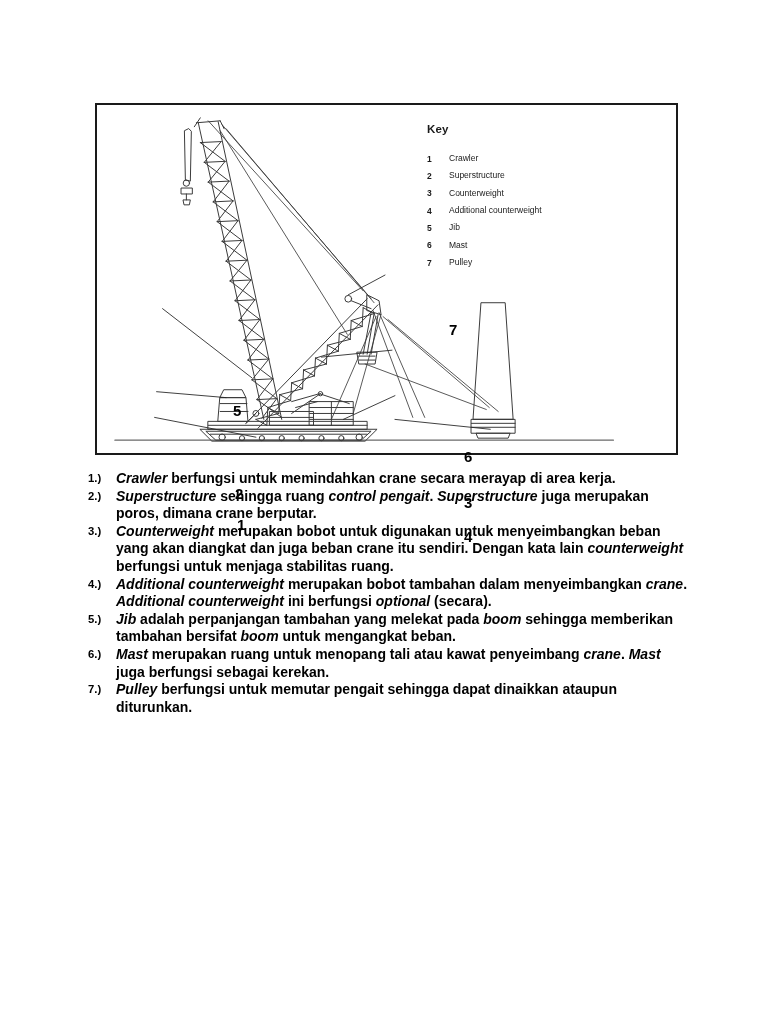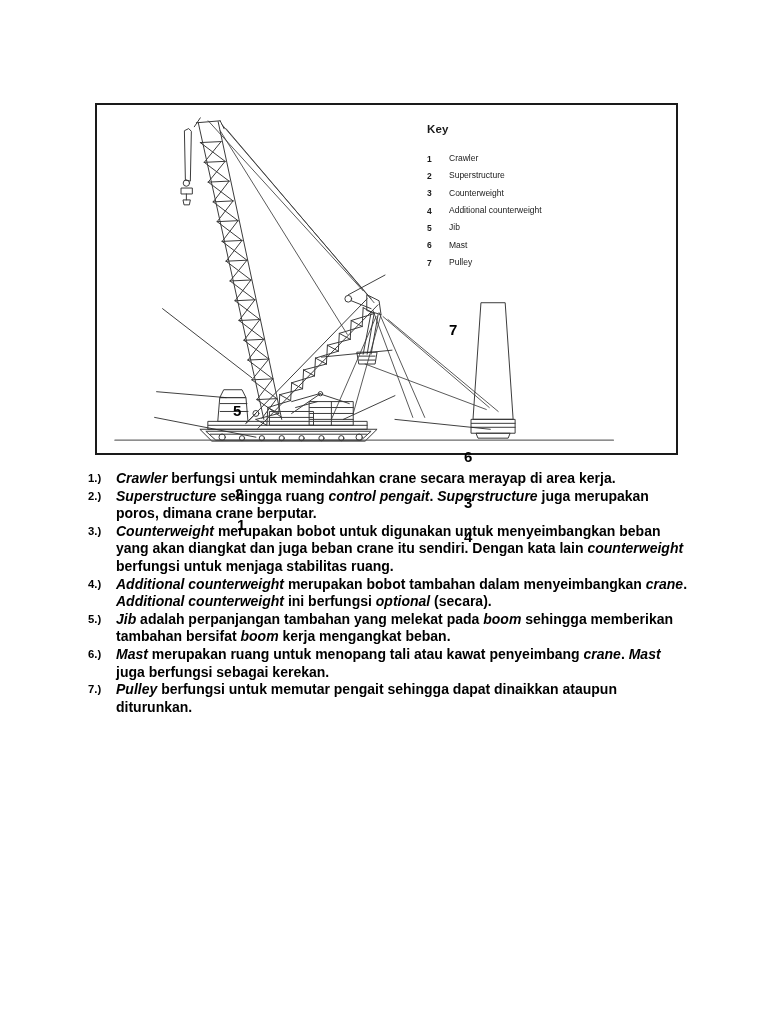--- a/index.html
+++ b/index.html
@@ -390,21 +390,21 @@
     <div class="body-item">
       <div class="body-num">3.)</div>
       <div class="body-text"><i>Counterweight</i><span> merupakan bobot untuk digunakan untuk menyeimbangkan beban yang akan diangkat dan juga beban crane itu sendiri. Dengan kata lain </span><i>counterweight</i><span> berfungsi untuk menjaga stabilitas ruang.</span></div>
     </div>
     <div class="body-item">
       <div class="body-num">4.)</div>
       <div class="body-text"><i>Additional counterweight</i><span> merupakan bobot tambahan dalam menyeimbangkan </span><i>crane</i><span>. </span><i>Additional counterweight</i><span> ini berfungsi </span><i>optional</i><span> (secara).</span></div>
     </div>
     <div class="body-item">
       <div class="body-num">5.)</div>
-      <div class="body-text"><i>Jib</i><span> adalah perpanjangan tambahan yang melekat pada </span><i>boom</i><span> sehingga memberikan tambahan bersifat </span><i>boom</i><span> kerja mengangkat beban.</span></div>
+      <div class="body-text"><i>Jib</i><span> adalah perpanjangan tambahan yang melekat pada </span><i>boom</i><span> sehingga memberikan tambahan bersifat </span><i>boom</i><span> untuk mengangkat beban.</span></div>
     </div>
     <div class="body-item">
       <div class="body-num">6.)</div>
       <div class="body-text"><i>Mast</i><span> merupakan ruang untuk menopang tali atau kawat penyeimbang </span><i>crane</i><span>. </span><i>Mast</i><span> juga berfungsi sebagai kerekan.</span></div>
     </div>
     <div class="body-item">
       <div class="body-num">7.)</div>
       <div class="body-text"><i>Pulley</i><span> berfungsi untuk memutar pengait sehingga dapat dinaikkan ataupun diturunkan.</span></div>
     </div>
   </div>

